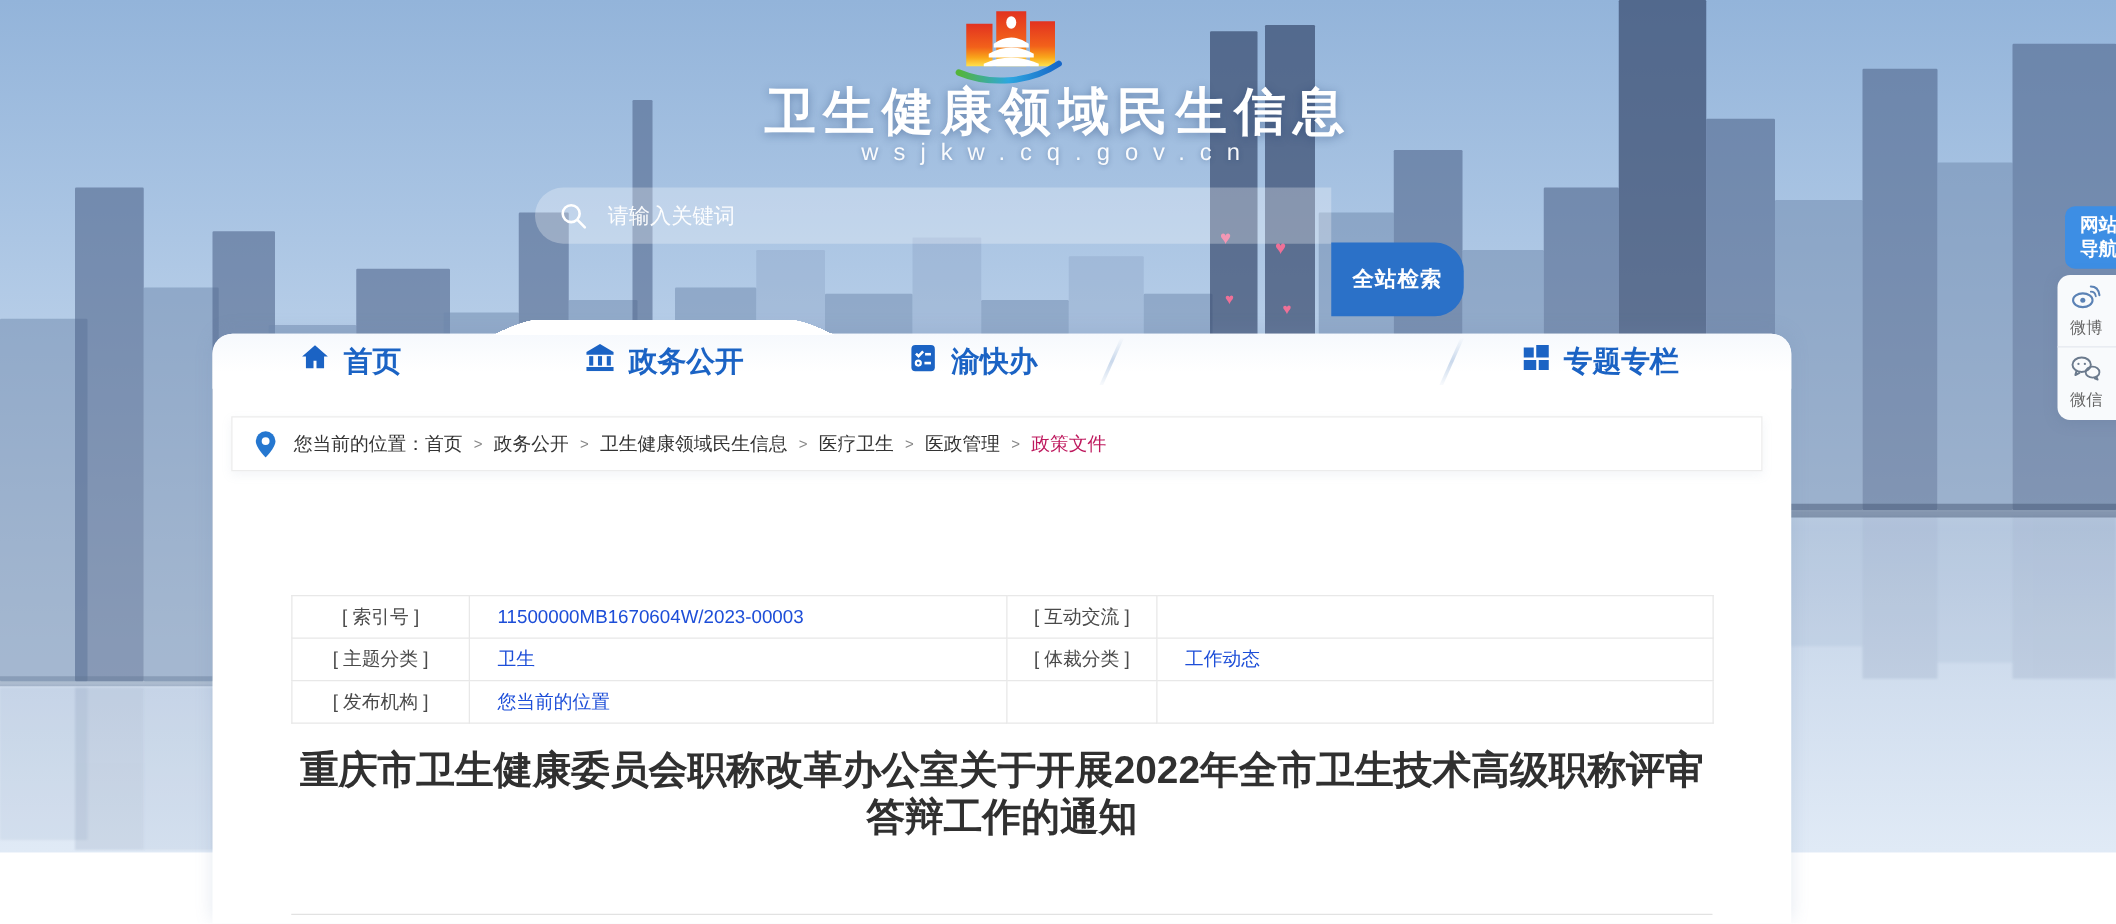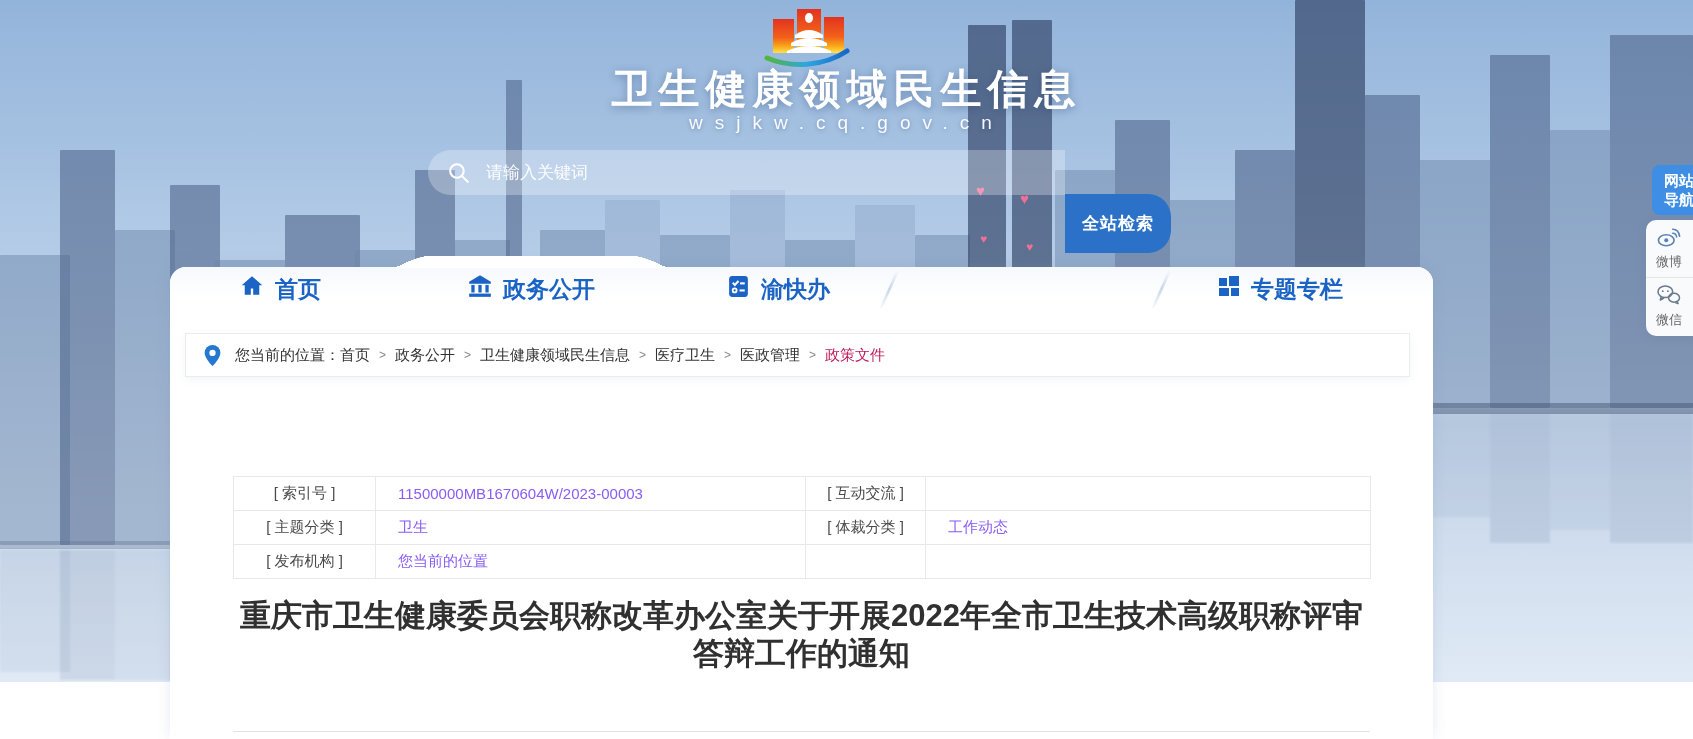--- a/index.html
+++ b/index.html
@@ -57,21 +57,21 @@
   .crumbbar .pin{margin-right:12px;display:flex;align-items:center;}
   .crumb{cursor:pointer;color:#333;}
   .crumb-sep{color:#888;font-size:12px;margin:0 9px;}
   .crumb.current{color:#be185d;font-weight:normal;}
 
   
   .meta{position:absolute;left:63px;top:181px;width:1137px;border-collapse:collapse;table-layout:fixed;
     font-size:15px;margin-top:28px;}
   .meta td{border:1px solid #e8e8e8;height:33px;padding:0;}
   .meta td.lbl{text-align:center;color:#4a4a4a;}
-  .meta td.val{text-align:left;color:#8b5cf6;padding-left:22px;}
+  .meta td.val{text-align:left;color:#1d4ed8;padding-left:22px;}
 
   
   .article-title{position:absolute;left:59px;top:330px;width:1145px;text-align:center;color:#303030;
     font-size:31px;font-weight:bold;line-height:38px;}
   .content-divider{position:absolute;left:63px;top:464px;width:1137px;height:1px;background:#e2e2e2;}
 
   
   .side-nav{position:absolute;left:1652px;top:165px;width:82px;height:50px;box-sizing:border-box;
     background:#3d8ee4;border-radius:8px 0 0 8px;color:#fff;font-size:15px;font-weight:bold;
     padding:6px 0 0 12px;line-height:19px;cursor:pointer;}

